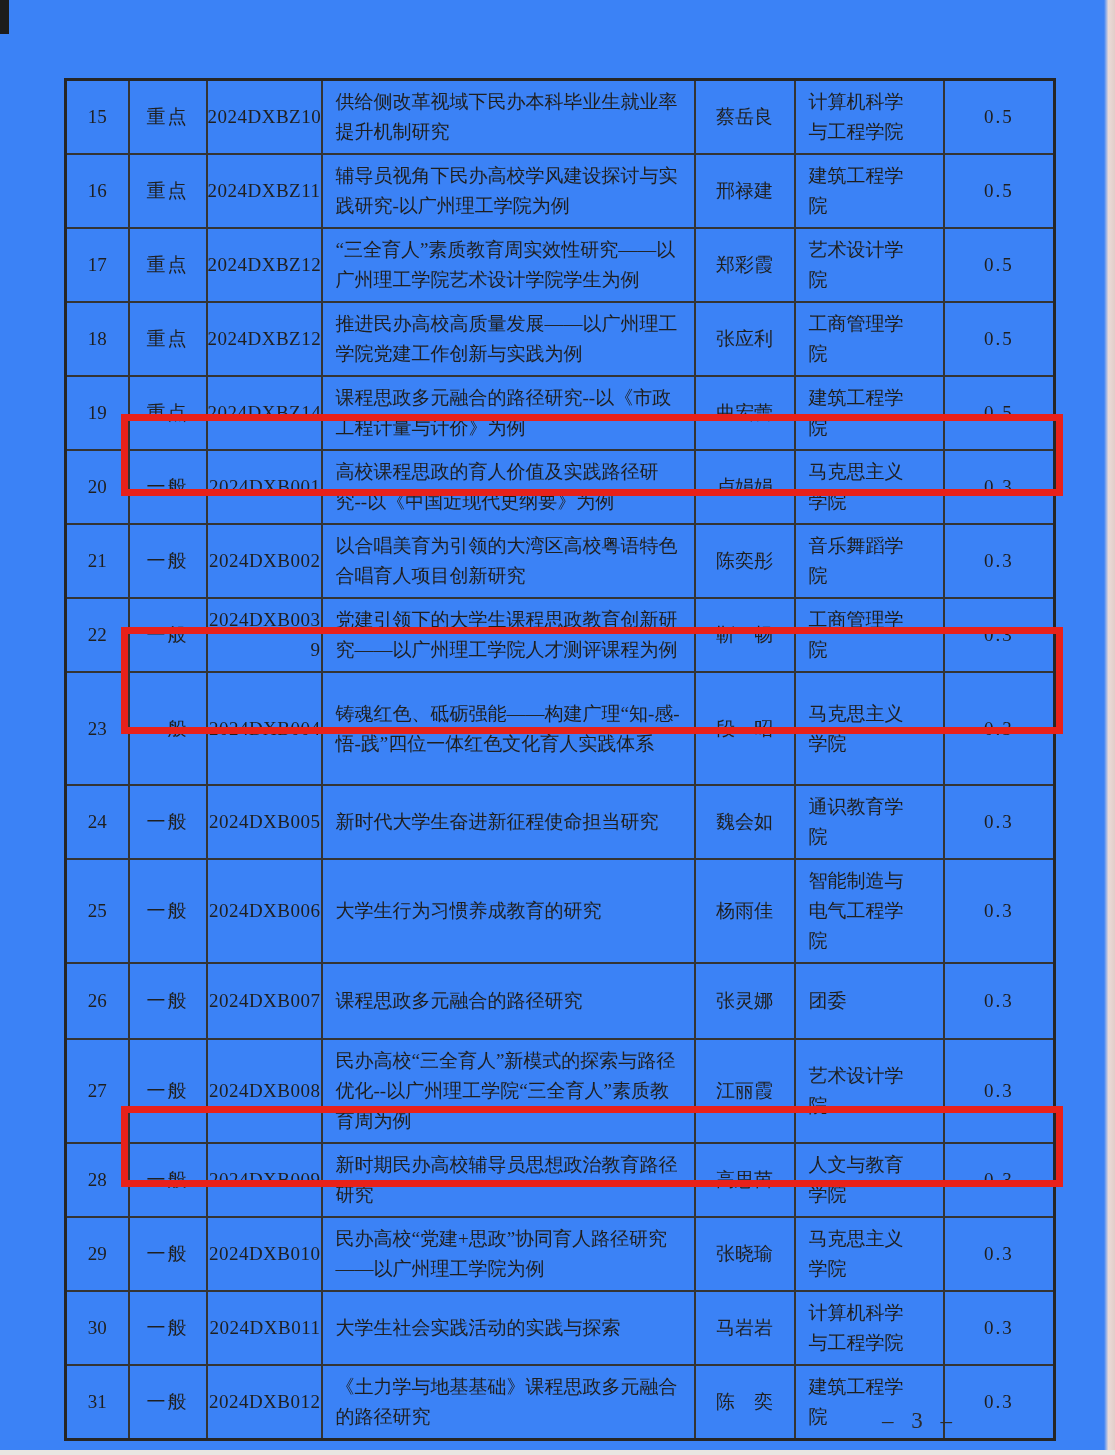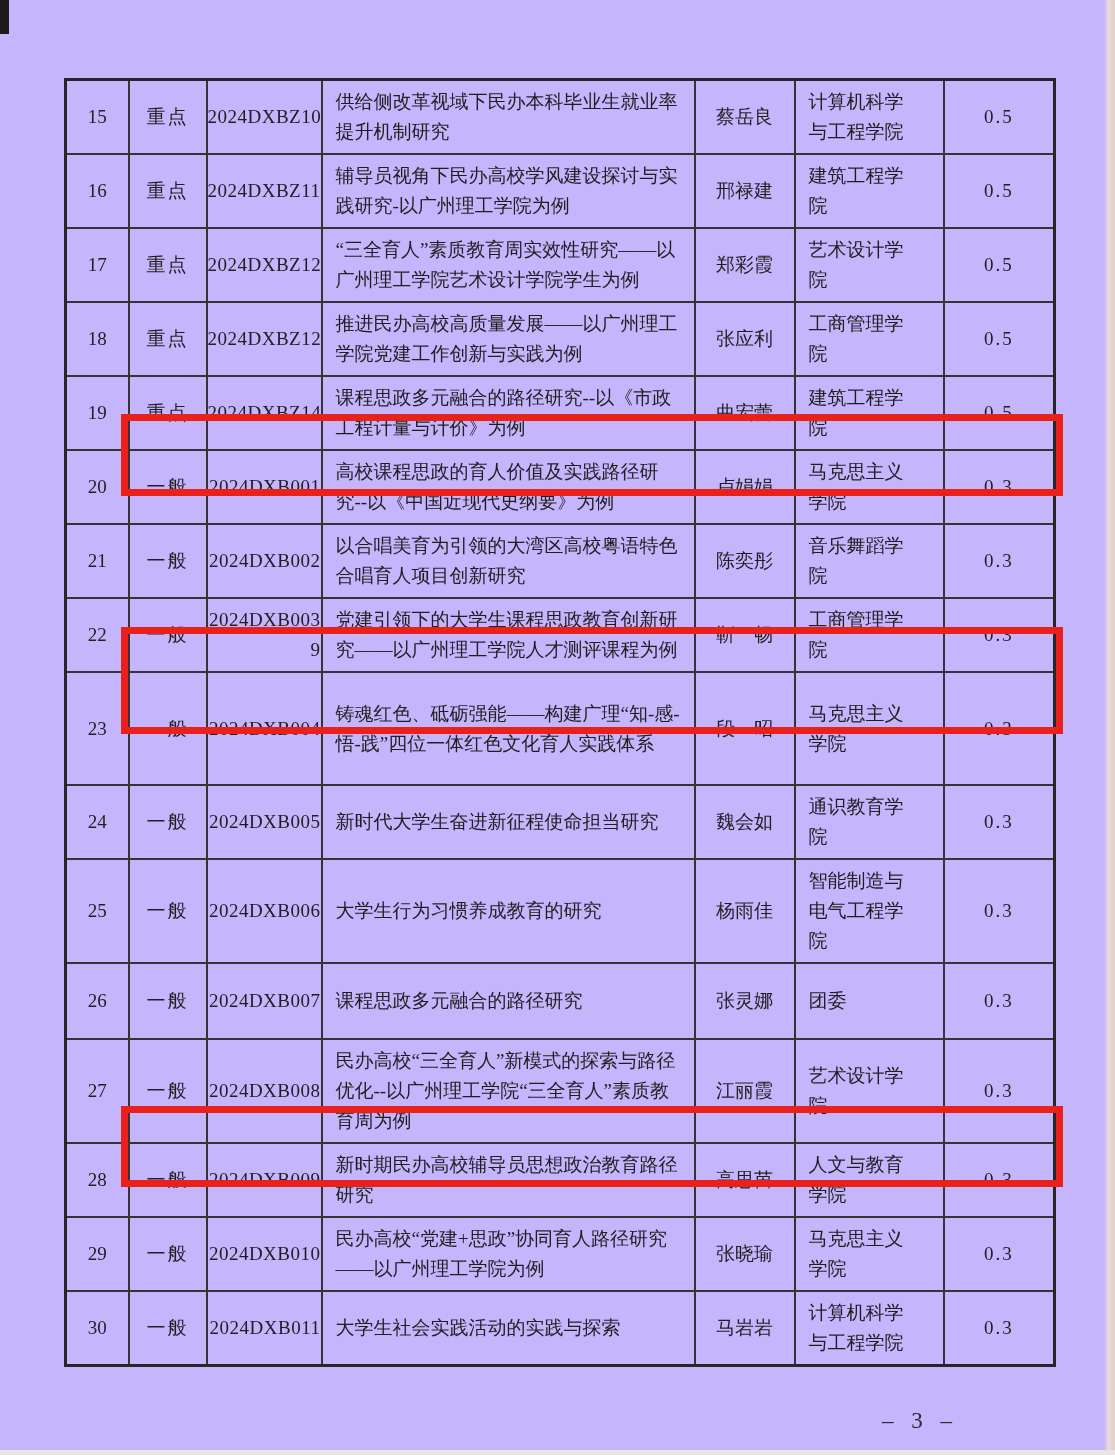--- a/index.html
+++ b/index.html
@@ -1,21 +1,21 @@
 <!DOCTYPE html>
 <html><head>
 <meta charset="utf-8">
 <style>
   * { margin: 0; padding: 0; box-sizing: border-box; }
   html, body { background: #ffffff; }
   .page {
     position: relative;
     width: 1115px;
     height: 1455px;
-    background: #c4b5fd;
+    background: #3b82f6;
     overflow: hidden;
     font-family: "Liberation Serif", "DejaVu Serif", serif;
     color: #1f1f1f;
   }
   
   .corner-mark {
     position: absolute; left: 0; top: 0;
     width: 9px; height: 34px;
     background: #1c1c1c;
   }
@@ -247,20 +247,29 @@
     </tr>
         <tr>
       <td class="c-num">30</td>
       <td class="c-type">一般</td>
       <td class="c-code">2024DXB011</td>
       <td class="c-title">大学生社会实践活动的实践与探索</td>
       <td class="c-name">马岩岩</td>
       <td class="c-college">计算机科学与工程学院</td>
       <td class="c-score">0.3</td>
     </tr>
+        <tr>
+      <td class="c-num">31</td>
+      <td class="c-type">一般</td>
+      <td class="c-code">2024DXB012</td>
+      <td class="c-title">《土力学与地基基础》课程思政多元融合的路径研究</td>
+      <td class="c-name">陈　奕</td>
+      <td class="c-college">建筑工程学院</td>
+      <td class="c-score">0.3</td>
+    </tr>
       </tbody>
   </table>
 
   <div class="hl-box b1"></div>
   <div class="hl-box b2"></div>
   <div class="hl-box b3"></div>
 
   <div class="page-number">– 3 –</div>
 
   <div class="edge-right"></div>

